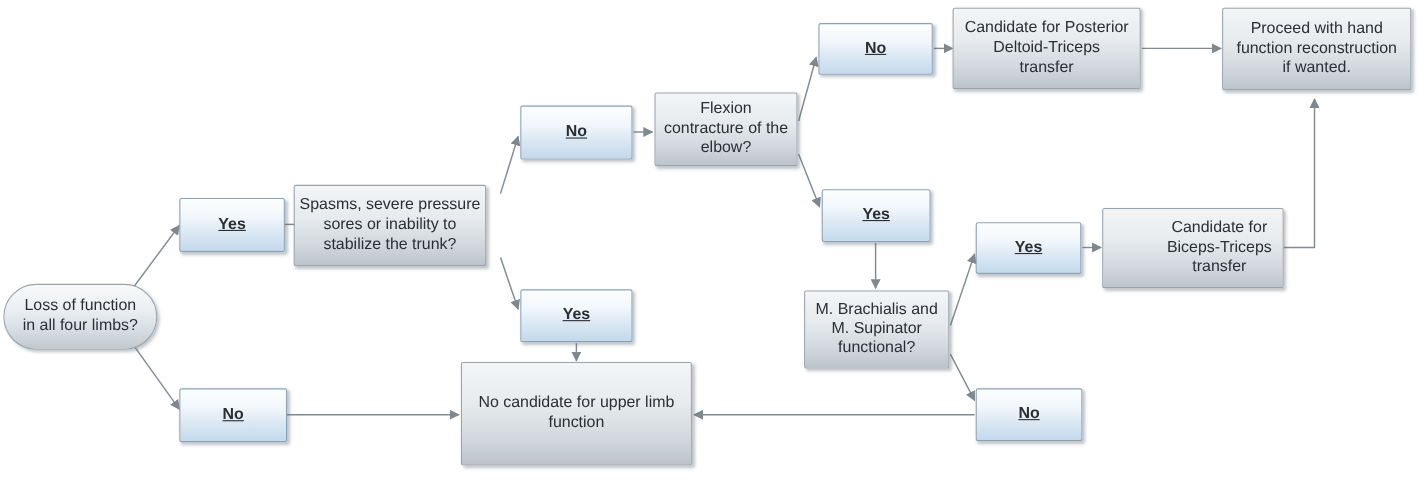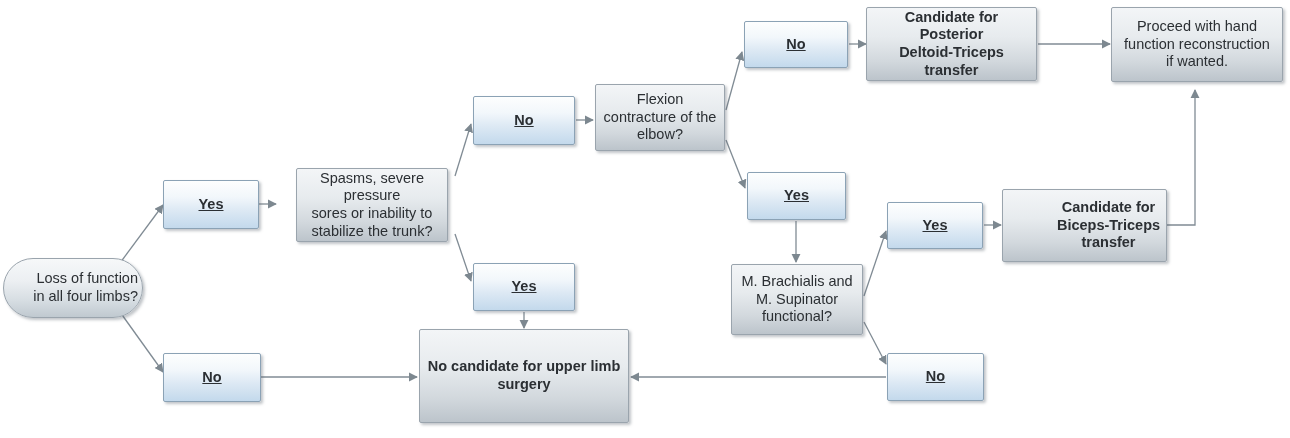--- a/index.html
+++ b/index.html
@@ -61,32 +61,31 @@
   .box {
     background: linear-gradient(to bottom,
                 #f3f5f7 0%,
                 #e7ebee 40%,
                 #d2d8dd 74%,
                 #bcc4cb 100%);
     border-color: #9aa4ad;
     font-size: 14.5px;
     border-radius: 2px;
   }
-  .box.bold .lbl { font-weight: 700; }
+  .box.bold .lbl { font-weight: 400; }
   
   .pill {
     background: linear-gradient(to bottom,
                 #f6f8f9 0%,
                 #eceff2 38%,
                 #d6dde2 72%,
                 #c0c9d0 100%);
     border-color: #9aa4ad;
     border-radius: 32px;
     font-size: 14.5px;
-    text-align: right;
   }
 </style>
 </head>
 <body>
 
 <div id="canvas">
 
   <svg id="edges" viewBox="0 0 1290 438" width="1290" height="438">
     <defs>
       <marker id="arrow" viewBox="0 0 10 10" refX="9" refY="5" markerWidth="7" markerHeight="7" orient="auto-start-reverse">
@@ -139,21 +138,21 @@
   </div>
 
   <div class="node chip" style="left:163px; top:180px; width:96px; height:49px;">
     <span class="lbl">Yes</span>
   </div>
 
   <div class="node chip" style="left:163px; top:353px; width:98px; height:49px;">
     <span class="lbl">No</span>
   </div>
 
-  <div class="node box" style="left:296px; top:168px; width:152px; height:74px;">
+  <div class="node box" style="left:267px; top:168px; width:175px; height:74px;">
     <span class="lbl">Spasms, severe pressure
 sores or inability to
 stabilize the trunk?</span>
   </div>
 
   <div class="node chip" style="left:473px; top:96px; width:102px; height:49px;">
     <span class="lbl">No</span>
   </div>
 
   <div class="node chip" style="left:473px; top:263px; width:102px; height:48px;">
@@ -201,16 +200,16 @@
   </div>
 
   <div class="node box bold" style="left:1002px; top:189px; width:165px; height:73px;padding-left:48px;">
     <span class="lbl">Candidate for
 Biceps-Triceps
 transfer</span>
   </div>
 
   <div class="node box bold" style="left:419px; top:329px; width:210px; height:94px;">
     <span class="lbl">No candidate for upper limb
-surgery</span>
+function</span>
   </div>
 
 </div>
 
 </body></html>

